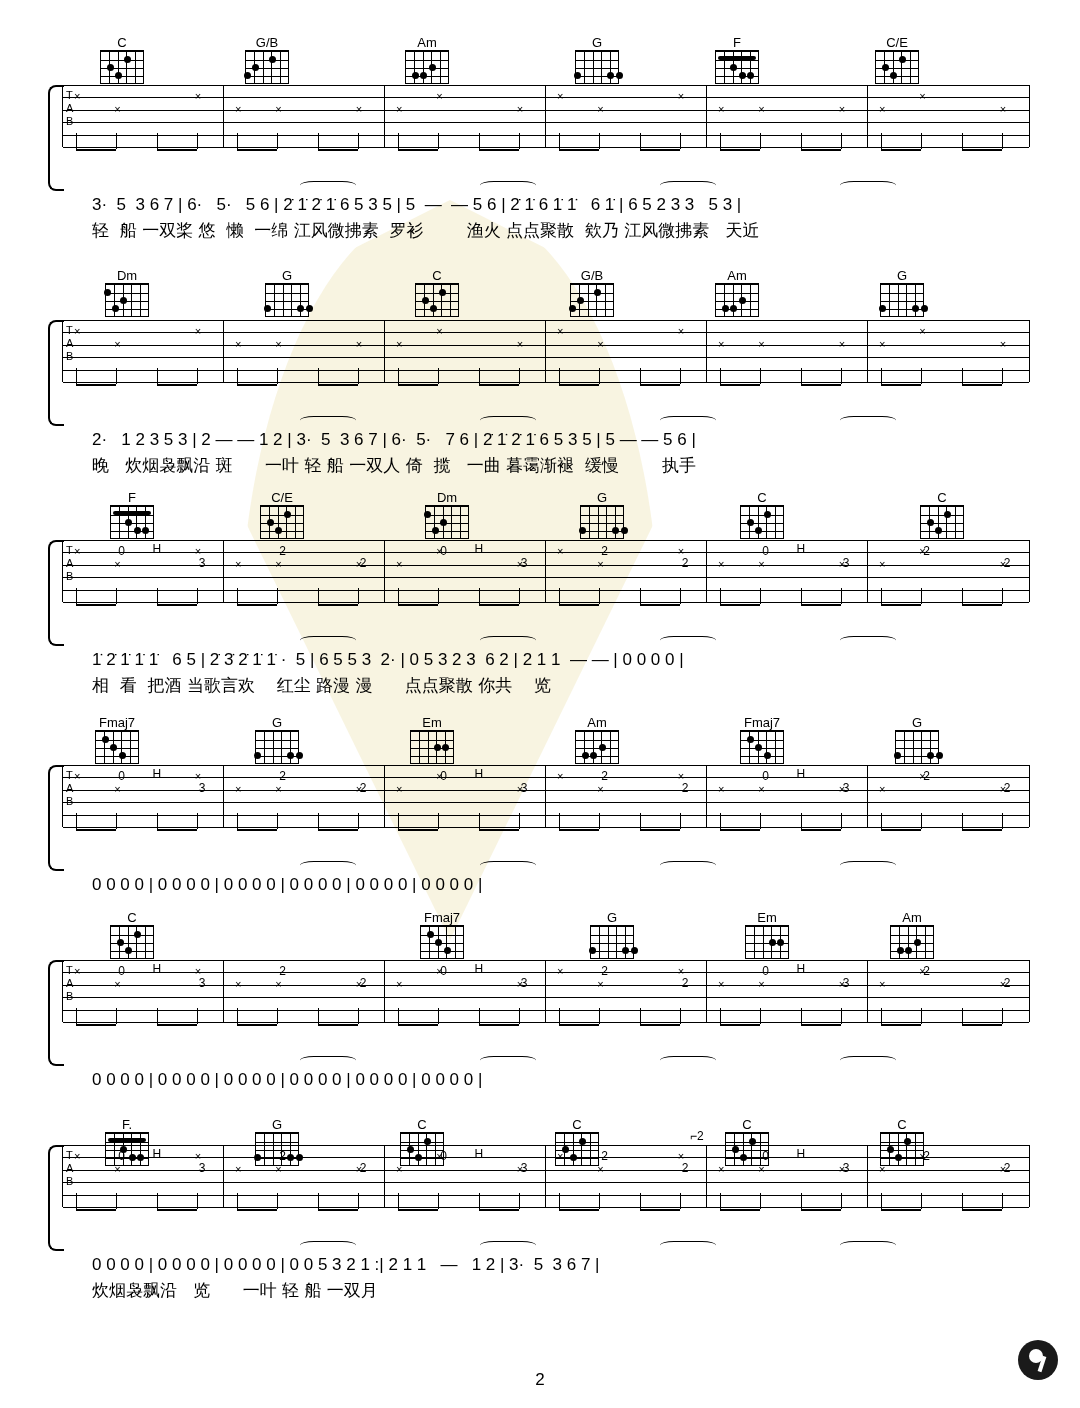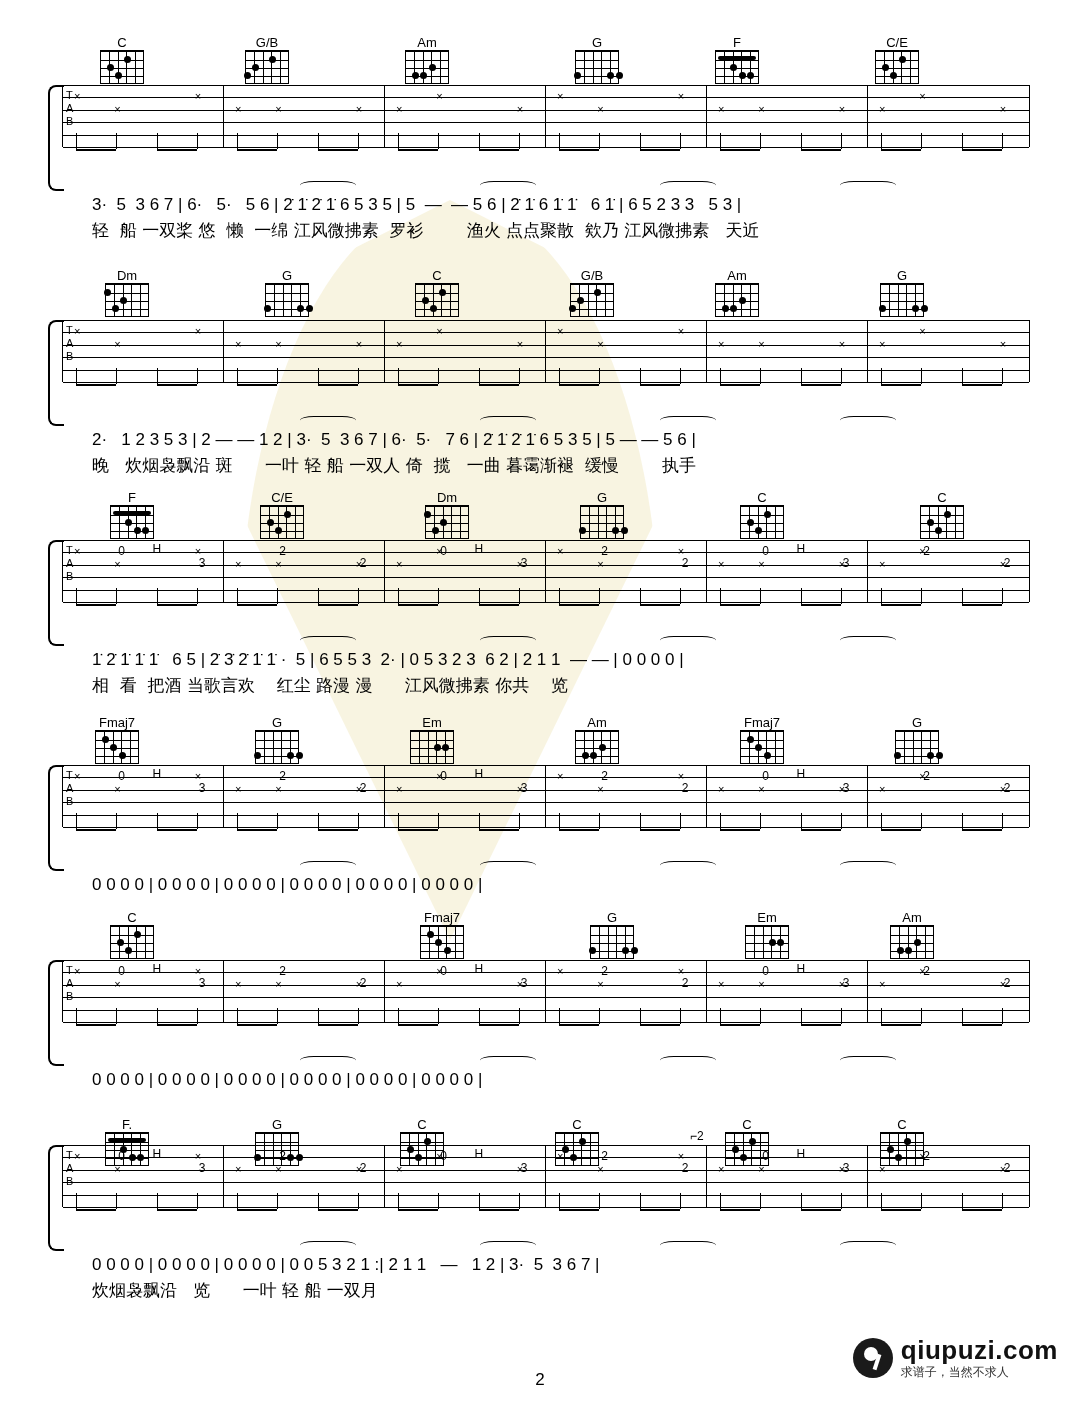--- a/index.html
+++ b/index.html
@@ -600,21 +600,21 @@
         <div class="beam" style="left: 881px; width: 40.25px; top: 604px;"></div>
         <div class="xm" style="left: 919.25px; top: 546px;">×</div>
         <div class="num" style="left: 923.25px; top: 545px;">2</div>
         <div class="stem" style="left: 921.25px; top: 588px; height: 16px;"></div>
         <div class="stem" style="left: 961.5px; top: 588px; height: 16px;"></div>
         <div class="beam" style="left: 961.5px; width: 40.25px; top: 604px;"></div>
         <div class="xm" style="left: 999.75px; top: 559px;">×</div>
         <div class="num" style="left: 1003.75px; top: 557px;">2</div>
         <div class="stem" style="left: 1001.75px; top: 588px; height: 16px;"></div>
         <div class="mel" style="left: 92px; top: 650px;">1̇ 2̇ 1̇ 1̇ 1̇   6 5 | 2̇ 3̇ 2̇ 1̇ 1̇ ·  5 | 6 5 5 3  2· | 0 5 3 2 3  6 2 | 2 1 1  — — | 0 0 0 0 |</div>
-        <div class="lyr" style="left: 92px; top: 674px;">相  看  把酒 当歌言欢    红尘 路漫 漫      江风微拂素 你共    览</div>
+        <div class="lyr" style="left: 92px; top: 674px;">相  看  把酒 当歌言欢    红尘 路漫 漫      点点聚散 你共    览</div>
         <div class="slur" style="left: 300px; width: 56px; top: 636px;"></div>
         <div class="slur" style="left: 480px; width: 56px; top: 636px;"></div>
         <div class="slur" style="left: 660px; width: 56px; top: 636px;"></div>
         <div class="slur" style="left: 840px; width: 56px; top: 636px;"></div>
       </div>
       <div class="system" style="top: 0px;">
         <div class="chord" style="left: 95px; top: 730px;">
           <div class="nm">Fmaj7</div>
           <div class="grid">
             <div class="v" style="left: 8.4px;"></div>
@@ -1170,18 +1170,14 @@
         <div class="slur" style="left: 660px; width: 56px; top: 1241px;"></div>
         <div class="slur" style="left: 840px; width: 56px; top: 1241px;"></div>
         <div class="rep" style="left: 690px; top: 1129px;">⌐2</div>
       </div>
     </div>
 
   <div class="pageno">2</div>
 
   <div class="logo">
     <div class="mark"></div>
-    <div class="logoCol">
-      <div class="t1">qiupuzi.com</div>
-      <div class="t2">求谱子，当然不求人</div>
-    </div>
   </div>
 </div>
 
 </body></html>

